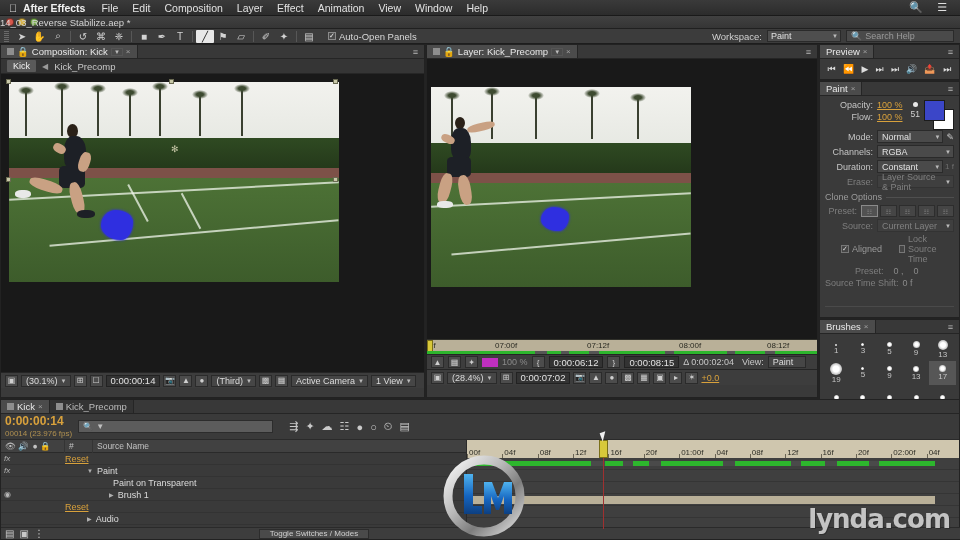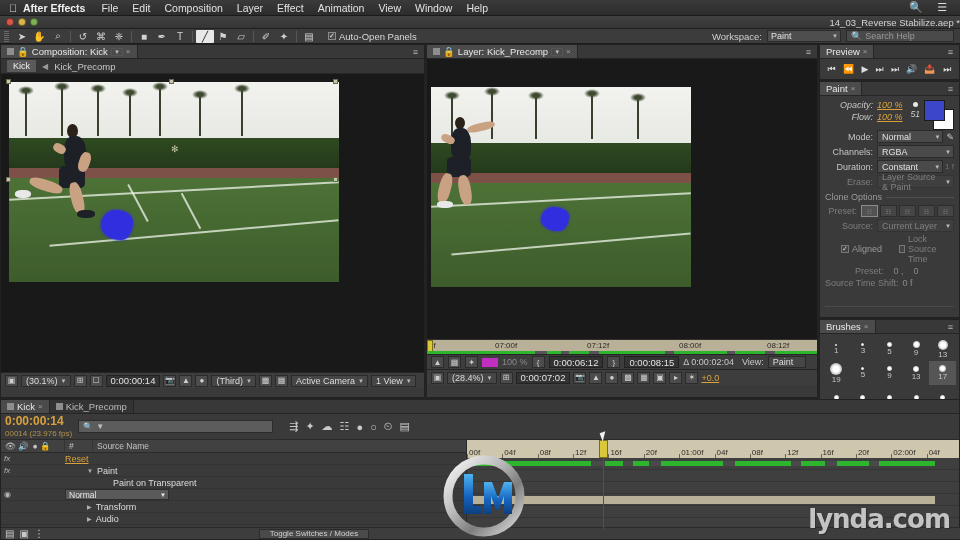--- a/index.html
+++ b/index.html
@@ -31,21 +31,21 @@
   .titlebar {
     position: absolute; left: 0; top: 16px; width: 960px; height: 13px;
     background: linear-gradient(#414141, #353535);
     border-bottom: 1px solid #202020;
     display: flex; align-items: center;
   }
   .lights { display: flex; gap: 4px; padding-left: 6px; }
   .light { width: 8px; height: 8px; border-radius: 50%; border: 1px solid rgba(0,0,0,.45); }
   .l1 { background: #d6574b; } .l2 { background: #d8b44a; } .l3 { background: #7fb053; }
   .doctitle {
-    position: absolute; left: 0; right: 0; text-align: right;
+    position: absolute; left: 0; right: 0; text-align: left;
     font-size: 9.5px; color: #d4d4d4;
   }
 
   
   .toolbar {
     position: absolute; left: 0; top: 29px; width: 960px; height: 15px;
     background: #3c3c3c; border-bottom: 1px solid #1d1d1d;
     display: flex; align-items: center; padding-left: 4px;
   }
   .grip { width: 5px; height: 11px; background:
@@ -516,21 +516,21 @@
 
   <div class="panel" id="paint-panel">
     <div class="ptabs">
       <div class="ptab active">
         <span>Paint</span>
         <span class="x">×</span>
       </div>
       <div class="pmenu">≡</div>
     </div>
     <div class="paintbody">
-      <div style="display:flex; align-items:flex-start; gap:4px;font-style:italic;">
+      <div style="display:flex; align-items:flex-start; gap:4px;">
         <div style="flex:1;">
           <div class="prow">
             <span class="plabel">Opacity:</span>
             <span class="pval-hot">100 %</span>
           </div>
           <div class="prow">
             <span class="plabel">Flow:</span>
             <span class="pval-hot">100 %</span>
           </div>
         </div>
@@ -765,33 +765,33 @@
           <div class="nm" style="padding-left: 44px;">
             <span class="tri"></span>
             <span>Paint on Transparent</span>
           </div>
           <div class="md"><span style="text-decoration: underline;">Off</span></div>
         </div>
         <div class="trow">
           <div class="sw">
             <span>◉</span>
           </div>
+          <div class="nm" style="padding-left: 44px;">
+            <span class="tri">▶</span>
+            <span>Brush 1</span>
+          </div>
           <div class="md">
             <span class="valsel">
               <span>Normal</span>
               <span class="arr">▼</span>
             </span>
           </div>
         </div>
         <div class="trow">
           <div class="sw"></div>
-          <div class="nm" style="padding-left: 22px;">
-            <span class="tri">▶</span>
-            <span>Transform</span>
-          </div>
           <div class="md"><span style="text-decoration: underline;">Reset</span></div>
         </div>
         <div class="trow">
           <div class="sw"></div>
           <div class="nm" style="padding-left: 22px;">
             <span class="tri">▶</span>
             <span>Audio</span>
           </div>
           <div class="md"></div>
         </div>

